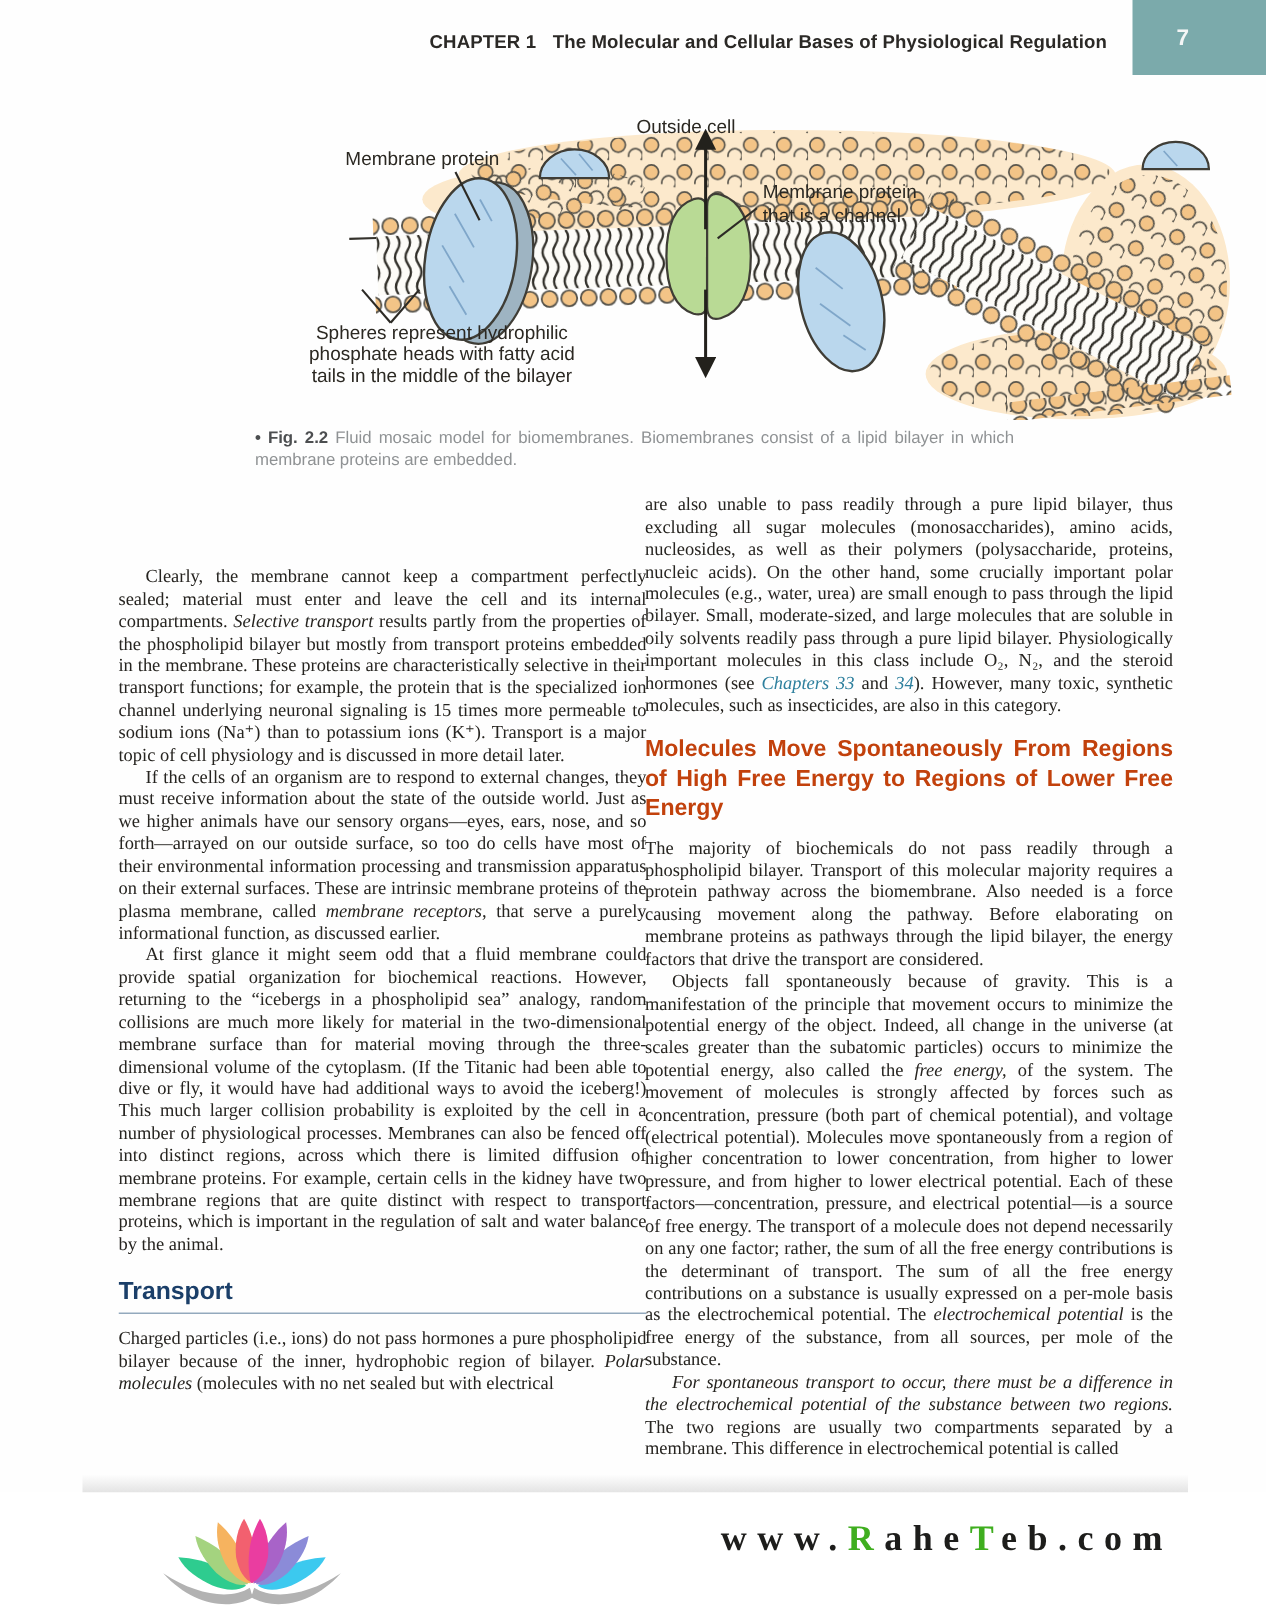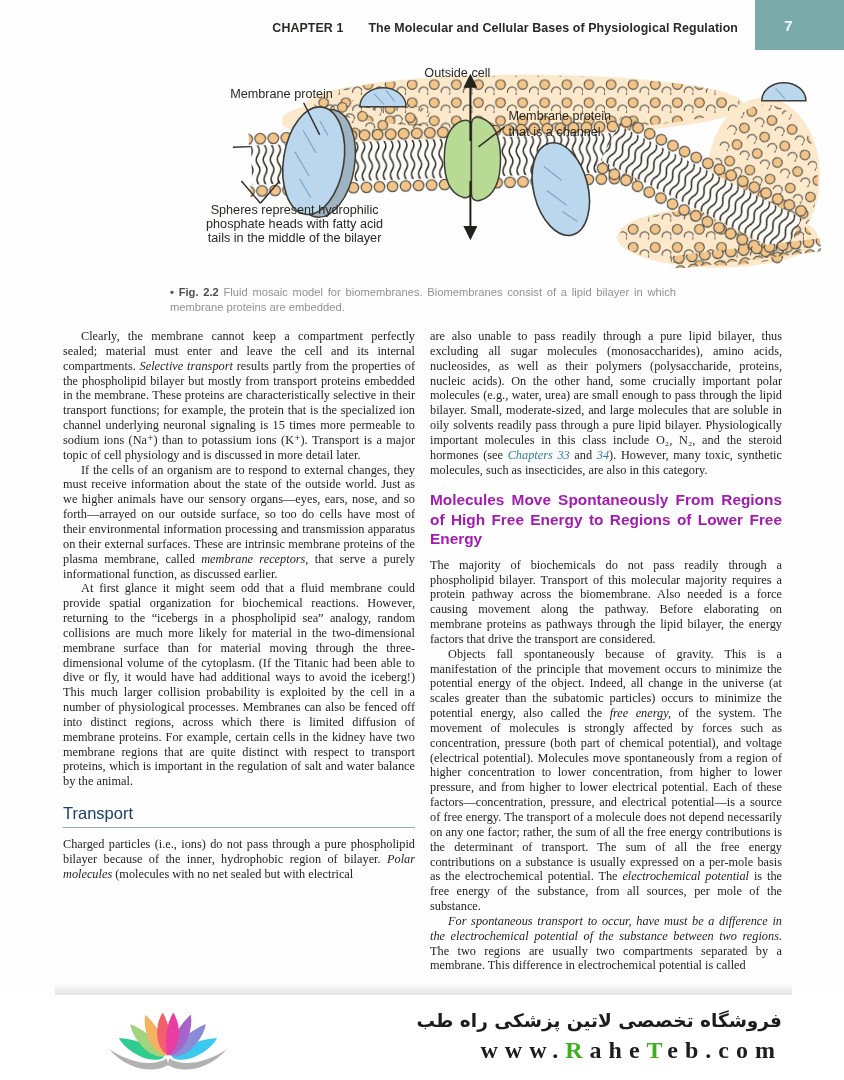--- a/index.html
+++ b/index.html
@@ -2,48 +2,48 @@
 <html><head>
 <meta charset="utf-8">
 <style>
   html,body{margin:0;padding:0;background:#ffffff;}
   .page{position:relative;width:844px;height:1080px;background:#fefefe;overflow:hidden;
         font-family:"Liberation Serif","DejaVu Serif",serif;color:#262420;}
 
   
   .chap-line{position:absolute;top:21px;right:106px;font-family:"Liberation Sans",sans-serif;
              font-size:12.4px;font-weight:600;color:#2b2926;letter-spacing:.1px;}
-  .chap-line .lbl{margin-right:25px;}
+  .chap-line .lbl{margin-right:11px;}
   .pagenum-box{position:absolute;top:0;right:0;width:89px;height:50px;background:#7baaab;
                display:flex;align-items:center;justify-content:center;}
   .pagenum-box span{color:#f4f6f6;font-family:"Liberation Sans",sans-serif;font-weight:700;font-size:15px;
                     margin-right:22px;}
 
   
-  .fig-wrap{position:absolute;left:163px;top:60px;width:658px;height:208px;}
+  .fig-wrap{position:absolute;left:163px;top:72px;width:658px;height:208px;}
   .fig-label{font-family:"Liberation Sans",sans-serif;font-size:12.6px;fill:#2b2822;}
   .caption{position:absolute;left:170px;top:274px;width:506px;font-family:"Liberation Sans",sans-serif;
            font-size:11.2px;line-height:14.4px;color:#8f9294;text-align:justify;}
   .caption .cap-mark{color:#4c4e50;font-weight:700;}
   .caption b{color:#4c4e50;}
 
   
   .col{position:absolute;top:329px;width:352px;height:666px;overflow:hidden;text-align:justify;
        font-size:12.3px;line-height:14.85px;color:#262420;}
-  .col-left{left:63px;}
+  .col-left{left:79px;margin-top:48px;}
   .col-right{left:430px;}
   .col p{margin:0;}
   .col p.ind{text-indent:18px;}
   .col span.i{font-style:italic;}
   .col span.link{color:#2d7f9d;font-style:italic;}
 
-  h2.sect{font-family:"Liberation Sans",sans-serif;font-size:16.5px;font-weight:400;color:#1b3f69;
+  h2.sect{font-family:"Liberation Sans",sans-serif;font-size:16.5px;font-weight:700;color:#1b3f69;
           margin:17px 0 9px 0;padding-bottom:6px;border-bottom:1.5px solid #93a9bd;}
   h3.sub{font-family:"Liberation Sans",sans-serif;font-size:15.4px;line-height:19.4px;font-weight:700;
-         color:#a21caf;margin:0 0 9px 0;}
+         color:#c2410c;margin:0 0 9px 0;}
   .col-right h3.sub{margin-top:13px;}
 
   
   .cut-band{position:absolute;left:55px;top:983px;width:737px;height:12px;
             background:linear-gradient(to bottom,rgba(120,120,120,0),rgba(120,120,120,0.20));z-index:5;}
   .footer{position:absolute;left:0;top:995px;width:844px;height:85px;background:#ffffff;z-index:6;}
   .logo{position:absolute;left:68px;top:8px;}
   .footer-text{position:absolute;right:62px;top:14px;text-align:right;}
   .store-name{direction:rtl;font-family:"DejaVu Sans",sans-serif;font-size:18.5px;font-weight:700;
               color:#1c1c1a;line-height:24px;}
@@ -172,29 +172,29 @@
     </svg>
   </div>
 
   <p class="caption"><span class="cap-mark">•</span>&nbsp;<b>Fig. 2.2</b>&nbsp;<span>Fluid mosaic model for biomembranes. Biomembranes consist of a lipid bilayer in which membrane proteins are embedded.</span></p>
 
   <div class="col col-left">
     <p class="ind"><span>Clearly, the membrane cannot keep a compartment perfectly sealed; material must enter and leave the cell and its internal compartments. </span><span class="i">Selective transport</span><span> results partly from the properties of the phospholipid bilayer but mostly from transport proteins embedded in the membrane. These proteins are characteristically selective in their transport functions; for example, the protein that is the specialized ion channel underlying neuronal signaling is 15 times more permeable to sodium ions (Na⁺) than to potassium ions (K⁺). Transport is a major topic of cell physiology and is discussed in more detail later.</span></p>
     <p class="ind"><span>If the cells of an organism are to respond to external changes, they must receive information about the state of the outside world. Just as we higher animals have our sensory organs—eyes, ears, nose, and so forth—arrayed on our outside surface, so too do cells have most of their environmental information processing and transmission apparatus on their external surfaces. These are intrinsic membrane proteins of the plasma membrane, called </span><span class="i">membrane receptors,</span><span> that serve a purely informational function, as discussed earlier.</span></p>
     <p class="ind"><span>At first glance it might seem odd that a fluid membrane could provide spatial organization for biochemical reactions. However, returning to the “icebergs in a phospholipid sea” analogy, random collisions are much more likely for material in the two-dimensional membrane surface than for material moving through the three-dimensional volume of the cytoplasm. (If the Titanic had been able to dive or fly, it would have had additional ways to avoid the iceberg!) This much larger collision probability is exploited by the cell in a number of physiological processes. Membranes can also be fenced off into distinct regions, across which there is limited diffusion of membrane proteins. For example, certain cells in the kidney have two membrane regions that are quite distinct with respect to transport proteins, which is important in the regulation of salt and water balance by the animal.</span></p>
     <h2 class="sect">Transport</h2>
-    <p><span>Charged particles (i.e., ions) do not pass through a pure phospholipid bilayer because of the inner, hydrophobic region of bilayer. </span><span class="i">Polar molecules</span><span> (molecules with no net sealed but with electrical</span></p>
+    <p><span>Charged particles (i.e., ions) do not pass hormones a pure phospholipid bilayer because of the inner, hydrophobic region of bilayer. </span><span class="i">Polar molecules</span><span> (molecules with no net sealed but with electrical</span></p>
   </div>
 
   <div class="col col-right">
     <p><span>are also unable to pass readily through a pure lipid bilayer, thus excluding all sugar molecules (monosaccharides), amino acids, nucleosides, as well as their polymers (polysaccharide, proteins, nucleic acids). On the other hand, some crucially important polar molecules (e.g., water, urea) are small enough to pass through the lipid bilayer. Small, moderate-sized, and large molecules that are soluble in oily solvents readily pass through a pure lipid bilayer. Physiologically important molecules in this class include O₂, N₂, and the steroid hormones (see </span><span class="link">Chapters 33</span><span> and </span><span class="link">34</span><span>). However, many toxic, synthetic molecules, such as insecticides, are also in this category.</span></p>
     <h3 class="sub">Molecules Move Spontaneously From Regions of High Free Energy to Regions of Lower Free Energy</h3>
     <p><span>The majority of biochemicals do not pass readily through a phospholipid bilayer. Transport of this molecular majority requires a protein pathway across the biomembrane. Also needed is a force causing movement along the pathway. Before elaborating on membrane proteins as pathways through the lipid bilayer, the energy factors that drive the transport are considered.</span></p>
     <p class="ind"><span>Objects fall spontaneously because of gravity. This is a manifestation of the principle that movement occurs to minimize the potential energy of the object. Indeed, all change in the universe (at scales greater than the subatomic particles) occurs to minimize the potential energy, also called the </span><span class="i">free energy,</span><span> of the system. The movement of molecules is strongly affected by forces such as concentration, pressure (both part of chemical potential), and voltage (electrical potential). Molecules move spontaneously from a region of higher concentration to lower concentration, from higher to lower pressure, and from higher to lower electrical potential. Each of these factors—concentration, pressure, and electrical potential—is a source of free energy. The transport of a molecule does not depend necessarily on any one factor; rather, the sum of all the free energy contributions is the determinant of transport. The sum of all the free energy contributions on a substance is usually expressed on a per-mole basis as the electrochemical potential. The </span><span class="i">electrochemical potential</span><span> is the free energy of the substance, from all sources, per mole of the substance.</span></p>
-    <p class="ind"><span class="i">For spontaneous transport to occur, have must be a difference in the electrochemical potential of the substance between two regions.</span><span> The two regions are usually two compartments separated by a membrane. This difference in electrochemical potential is called</span></p>
+    <p class="ind"><span class="i">For spontaneous transport to occur, there must be a difference in the electrochemical potential of the substance between two regions.</span><span> The two regions are usually two compartments separated by a membrane. This difference in electrochemical potential is called</span></p>
   </div>
 
   <div class="cut-band"></div>
 
   <div class="footer">
     <div class="logo">
       <svg width="200" height="74" viewBox="0 0 210 100">
         <path d="M25 62 C 55 82 86 86 103 75 C 104 77 104 79 105 81 C 106 79 106 77 107 75 C 124 86 155 82 185 62 C 158 92 124 95 105 84 C 86 95 52 92 25 62 Z" fill="#b2b2b2"></path>
         <g transform="translate(105 78)">
           <g transform="scale(-1 1)">
@@ -206,18 +206,17 @@
           <g>
             <path d="M6 -4 C 22 -16 44 -23 70 -21 C 62 -10 49 -4 36 0 C 24 3 12 2 6 -4 Z" fill="#3cc9ef" transform="rotate(-8)"></path>
             <path d="M6 -4 C 22 -16 44 -23 68 -21 C 60 -10 48 -4 36 0 C 24 3 12 2 6 -4 Z" fill="#8b8bd8" transform="rotate(-27)"></path>
             <path d="M6 -4 C 22 -16 44 -23 66 -21 C 58 -10 47 -4 35 0 C 23 3 12 2 6 -4 Z" fill="#a863c8" transform="rotate(-46)"></path>
             <path d="M6 -4 C 22 -16 42 -23 62 -21 C 55 -10 45 -4 34 0 C 22 3 12 2 6 -4 Z" fill="#ea3da0" transform="rotate(-65)"></path>
           </g>
         </g>
       </svg>
     </div>
     <div class="footer-text">
-      <div class="store-name" dir="rtl">فروشگاه تخصصی لاتین پزشکی  راه طب</div>
       <div class="site-url"><span>www.</span><span class="green">R</span><span>ahe</span><span class="green">T</span><span>eb.com</span></div>
     </div>
   </div>
 
 </div>
 
 </body></html>

